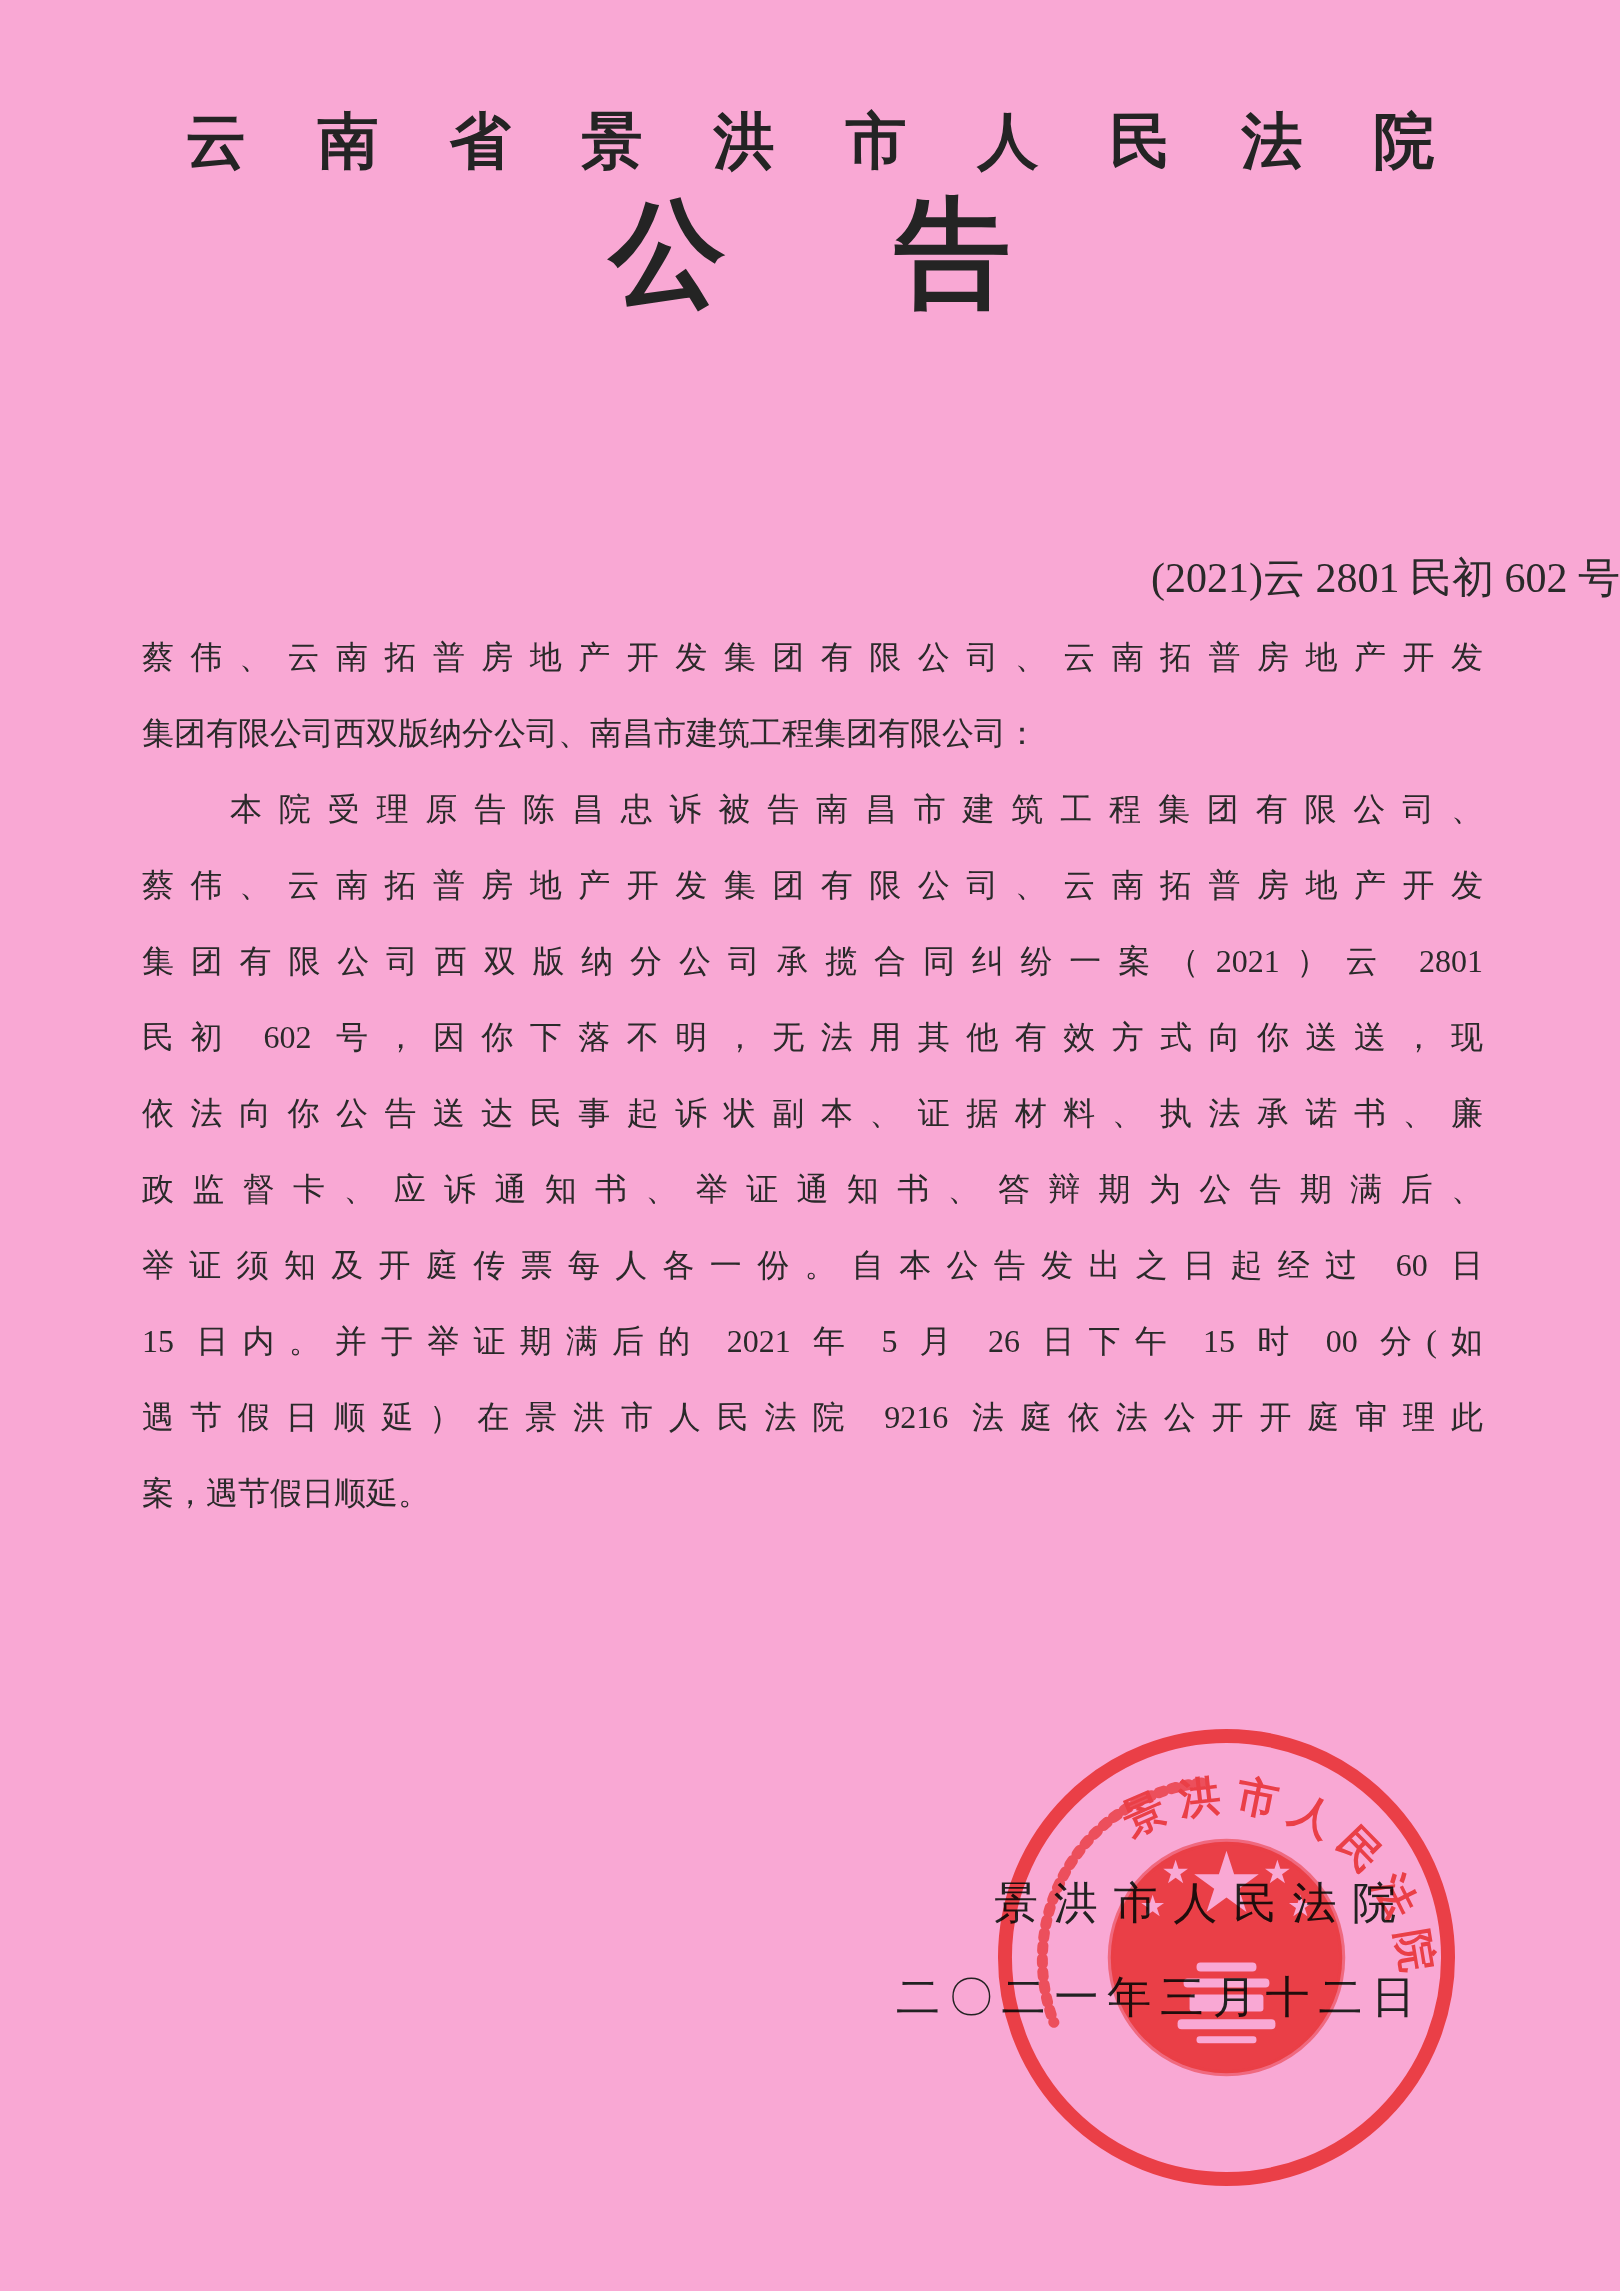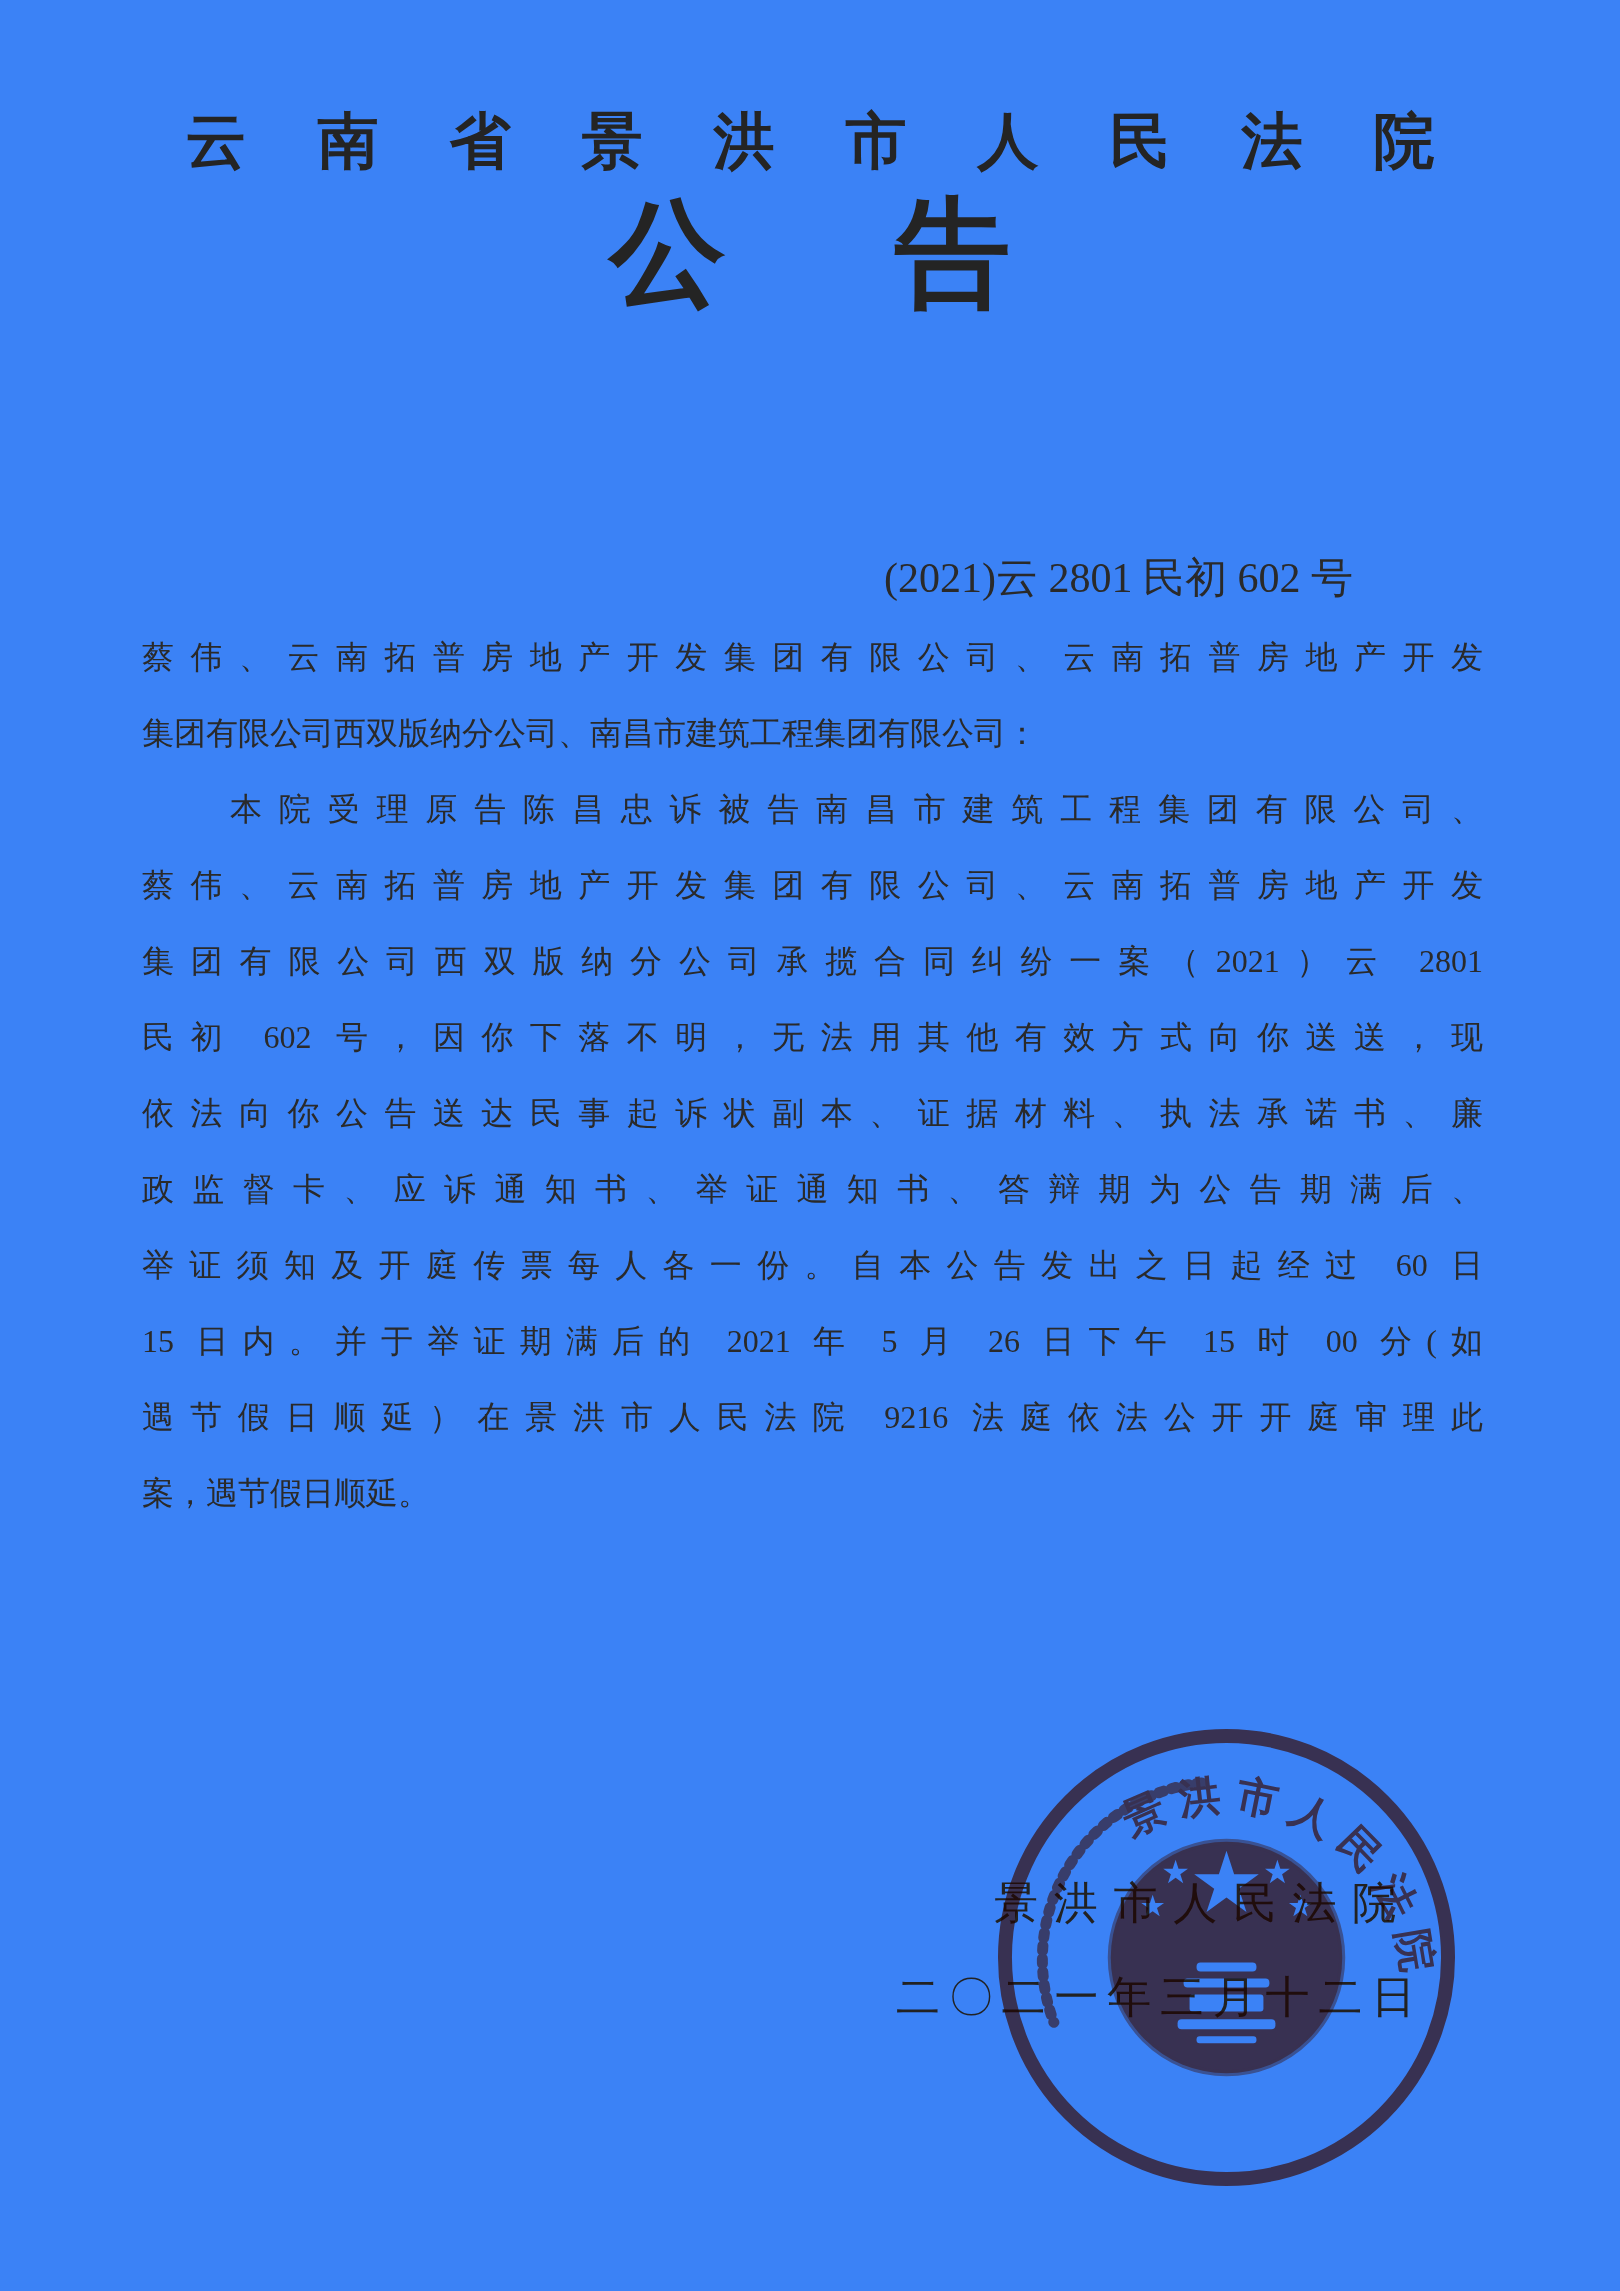--- a/index.html
+++ b/index.html
@@ -1,21 +1,21 @@
 <!DOCTYPE html>
 <html><head>
 <meta charset="utf-8">
 <style>
   * { margin: 0; padding: 0; box-sizing: border-box; }
   html, body { background: #ffffff; }
   .page {
     position: relative;
     width: 1620px;
     height: 2292px;
-    background: #3b82f6;
+    background: #f9a8d4;
     overflow: hidden;
     font-family: "Liberation Serif", "DejaVu Serif", serif;
     color: #262626;
   }
   .court-header {
     margin-top: 110px;
     text-align: center;
     font-size: 61px;
     line-height: 1.05;
     font-weight: 600;
@@ -31,21 +31,20 @@
     line-height: 1.0;
     font-weight: 600;
     letter-spacing: 169px;
     text-indent: 169px;
     white-space: nowrap;
     color: #242424;
   }
   .case-number {
     margin-top: 243px;
     text-align: right;
-    padding-right: 267px;
     font-size: 42px;
     line-height: 1.1;
     color: #2a2a2a;
   }
   .content {
     margin: 17.6px 137px 0 142px;
     font-size: 32px;
     line-height: 76px;
     color: #2a2a2a;
   }

